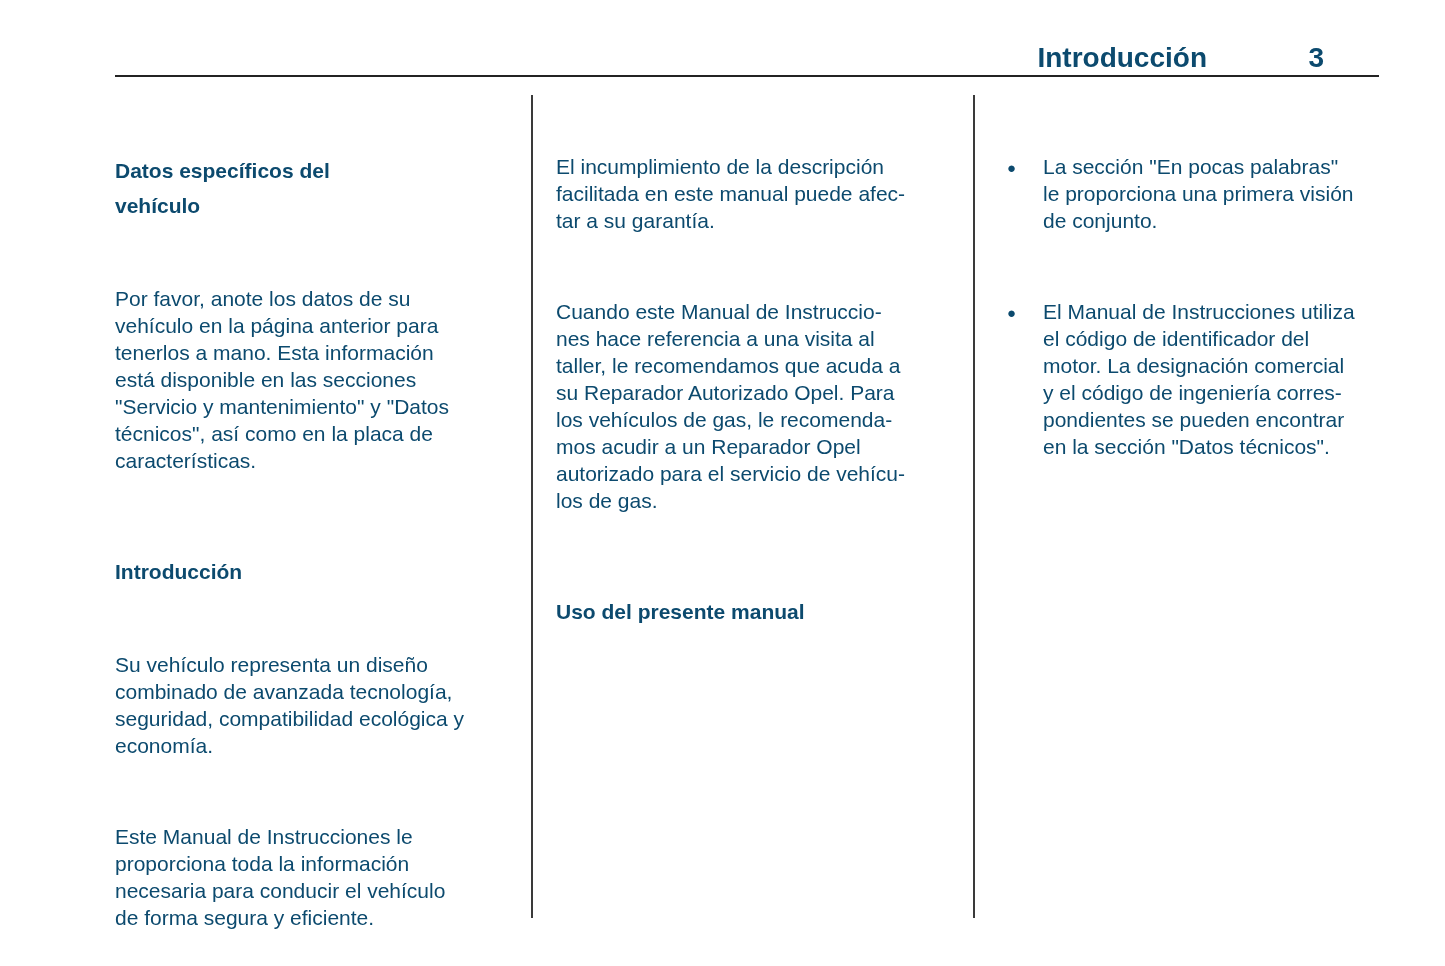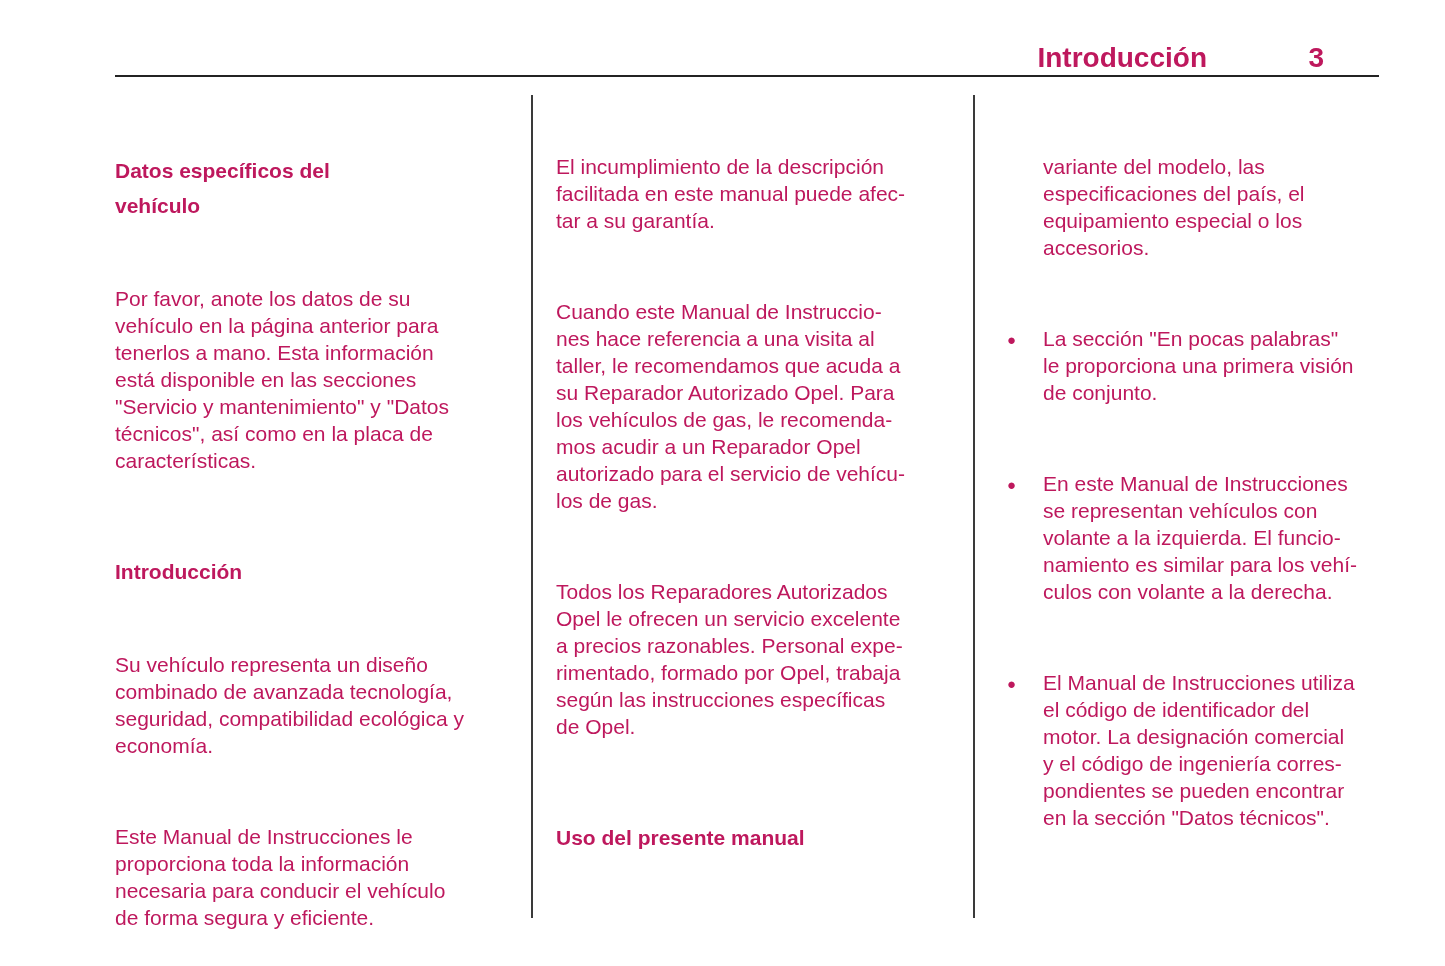--- a/index.html
+++ b/index.html
@@ -2,21 +2,21 @@
 <html><head>
 <meta charset="utf-8">
 <style>
   html, body { margin: 0; padding: 0; background: #ffffff; }
   .page {
     position: relative;
     width: 1379px;
     height: 966px;
     background: #ffffff;
     font-family: "Liberation Sans", sans-serif;
-    color: #be185d;
+    color: #0c4a6e;
     overflow: hidden;
   }
   .header-title {
     position: absolute;
     top: 42px;
     right: 172px;
     font-size: 28px;
     font-weight: bold;
     white-space: pre;
   }
@@ -120,45 +120,30 @@
 facilitada en este manual puede afec-
 tar a su garantía.</div>
     <div class="para">Cuando este Manual de Instruccio-
 nes hace referencia a una visita al
 taller, le recomendamos que acuda a
 su Reparador Autorizado Opel. Para
 los vehículos de gas, le recomenda-
 mos acudir a un Reparador Opel
 autorizado para el servicio de vehícu-
 los de gas.</div>
-    <div class="para">Todos los Reparadores Autorizados
-Opel le ofrecen un servicio excelente
-a precios razonables. Personal expe-
-rimentado, formado por Opel, trabaja
-según las instrucciones específicas
-de Opel.</div>
     <div class="heading spaced">Uso del presente manual</div>
     
   </div>
 
   <div class="separator separator-2"></div>
 
   <div class="col col-3">
-    <div class="para cont-para">variante del modelo, las
-especificaciones del país, el
-equipamiento especial o los
-accesorios.</div>
     <div class="bullet-item">La sección "En pocas palabras"
 le proporciona una primera visión
 de conjunto.</div>
-    <div class="bullet-item">En este Manual de Instrucciones
-se representan vehículos con
-volante a la izquierda. El funcio-
-namiento es similar para los vehí-
-culos con volante a la derecha.</div>
     <div class="bullet-item">El Manual de Instrucciones utiliza
 el código de identificador del
 motor. La designación comercial
 y el código de ingeniería corres-
 pondientes se pueden encontrar
 en la sección "Datos técnicos".</div>
     
   </div>
 
 </div>

